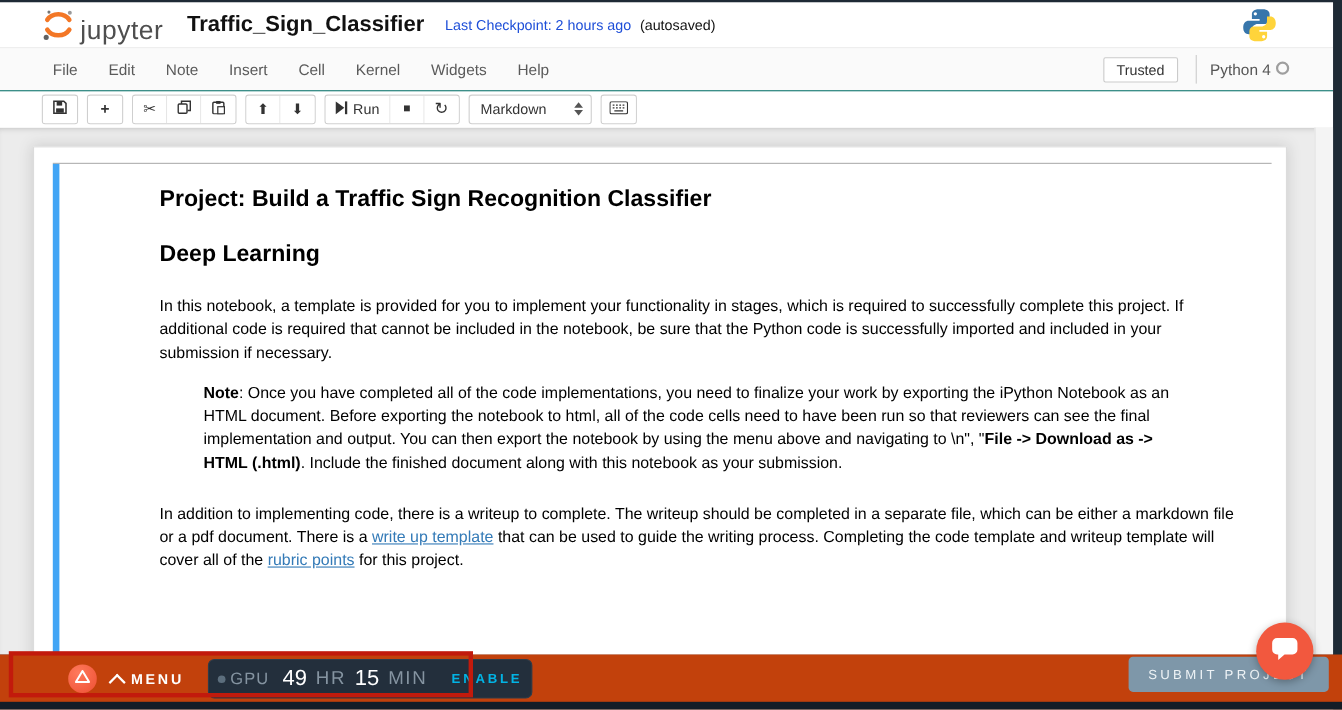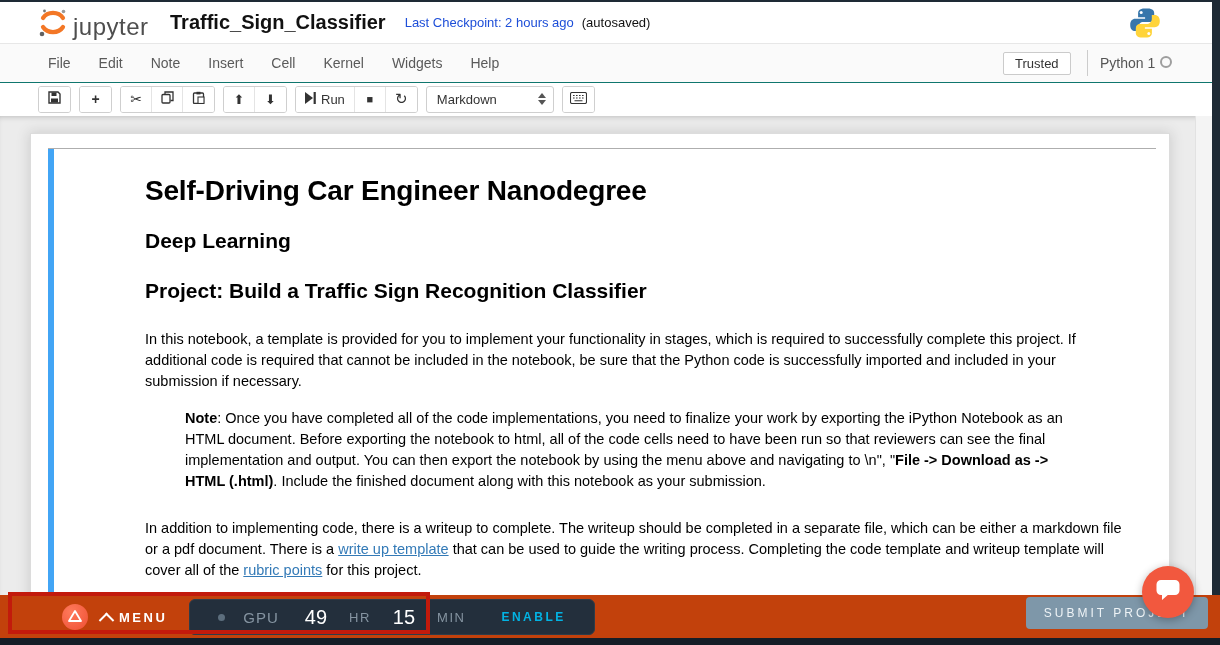--- a/index.html
+++ b/index.html
@@ -29,21 +29,21 @@
   .kernel-name{position:absolute;left:1100px;top:11px;font-size:14px;color:#555;}
   .kernel-ind{position:absolute;left:1160px;top:12px;width:12px;height:12px;border:2px solid #9e9e9e;border-radius:50%;box-sizing:border-box;}
 
   
   .toolbar{position:absolute;left:0;top:81px;width:1212px;height:32px;background:#fff;display:flex;align-items:center;padding-left:38px;box-sizing:border-box;gap:8px;}
   .btn-group{display:flex;border:1px solid #cfcfcf;border-radius:3px;background:#fff;overflow:hidden;height:25px;}
   .tb-btn{min-width:31px;height:25px;display:flex;align-items:center;justify-content:center;color:#333;font-size:14px;cursor:pointer;border-right:1px solid #e4e4e4;padding:0 5px;box-sizing:border-box;background:#fff;}
   .tb-btn:last-child{border-right:none;}
   .tb-run{gap:5px;font-size:13px;padding:0 9px;}
   .uarrow{font-size:13px;}
-  .cell-select{display:flex;align-items:center;justify-content:space-between;width:128px;height:27px;border:1px solid #cfcfcf;border-radius:3px;background:#fff;padding:0 7px 0 10px;font-size:13px;color:#333;cursor:pointer;box-sizing:border-box;}
+  .cell-select{display:flex;align-items:center;justify-content:space-between;width:112px;height:27px;border:1px solid #cfcfcf;border-radius:3px;background:#fff;padding:0 7px 0 10px;font-size:13px;color:#333;cursor:pointer;box-sizing:border-box;}
   .sel-arrows{display:flex;flex-direction:column;gap:2px;}
   .sel-arrows i{display:block;width:0;height:0;border-left:4px solid transparent;border-right:4px solid transparent;}
   .sel-arrows .up{border-bottom:5px solid #555;}
   .sel-arrows .dn{border-top:5px solid #555;}
 
   
   .nb-body{position:absolute;left:0;top:114px;width:1212px;height:479px;background:#ececec;box-shadow:inset 0 4px 6px -4px rgba(0,0,0,.25);}
   .scroll-track{position:absolute;left:1195px;top:0;width:17px;height:479px;background:#f4f4f4;border-left:1px solid #e2e2e2;}
   .page{position:absolute;left:30px;top:17px;width:1140px;height:600px;background:#fff;border:1px solid #dcdcdc;box-shadow:0 0 12px 1px rgba(87,87,87,.2);box-sizing:border-box;}
   .cell{position:relative;margin:14px 0 0 17px;width:1108px;height:560px;border-top:1px solid #aeaeae;box-sizing:border-box;}
@@ -56,25 +56,25 @@
   .mdlink{color:#337ab7;text-decoration:underline;cursor:pointer;}
 
   
   .footer{position:absolute;left:0;top:595px;width:1220px;height:50px;background:#c2410c;z-index:45;}
   .footer-edge{position:absolute;left:0;bottom:0;width:100%;height:7px;background:#141d27;}
   .footer-left{position:absolute;left:62px;top:3px;height:38px;display:flex;align-items:center;}
   .uda-circle{width:26px;height:26px;border-radius:50%;background:radial-gradient(circle at 35% 30%,#ff7a5c,#ee4f33);display:flex;align-items:center;justify-content:center;cursor:pointer;}
   .menu-toggle{display:flex;align-items:center;margin-left:13px;cursor:pointer;}
   .chev{width:9px;height:9px;border-left:2.5px solid #fff;border-top:2.5px solid #fff;transform:rotate(45deg) translate(2px,2px);margin-right:7px;}
   .menu-label{color:#fff;font-size:13px;font-weight:bold;letter-spacing:2.5px;}
-  .gpu-panel{margin-left:22px;height:34px;display:flex;align-items:center;background:#232f3c;border:1px solid #2e3c49;border-radius:6px;padding:0 28px;gap:18px;}
+  .gpu-panel{margin-left:22px;height:34px;display:flex;align-items:center;background:#232f3c;border:1px solid #2e3c49;border-radius:6px;padding:0 8px;gap:4px;}
   .gpu-dot{width:7px;height:7px;border-radius:50%;background:#5c6e7d;}
   .gpu-label{color:#8594a1;font-size:15px;letter-spacing:1px;margin-right:8px;}
   .big-num{color:#fff;font-size:20px;}
-  .unit{color:#8594a1;font-size:13px;letter-spacing:1.5px;margin:12px 4px;}
+  .unit{color:#8594a1;font-size:17px;letter-spacing:1.5px;margin:12px 4px;}
   .enable-btn{color:#02b3e4;font-size:12px;font-weight:bold;letter-spacing:2.5px;margin-left:14px;cursor:pointer;}
   .submit-btn{position:absolute;left:1026px;top:2px;width:182px;height:32px;background:#7e97a9;border:none;border-radius:4px;color:#eef3f6;font-size:12px;letter-spacing:3px;font-family:"Liberation Sans",sans-serif;cursor:pointer;}
   .chat-fab{position:absolute;left:1142px;top:566px;width:52px;height:52px;border-radius:50%;background:#f2583e;z-index:55;display:flex;align-items:center;justify-content:center;box-shadow:0 2px 8px rgba(0,0,0,.3);cursor:pointer;}
 
   
   .annotation-box{position:absolute;left:8px;top:592px;width:422px;height:42px;border:4px solid #c21a0c;box-sizing:border-box;z-index:60;pointer-events:none;}
   .right-edge{position:absolute;top:0;right:0;width:8px;height:645px;background:#1e2a35;z-index:44;}
   .top-edge{position:absolute;top:0;left:0;width:1220px;height:2px;background:#1e2a35;z-index:61;}
 </style>
 </head>
@@ -118,21 +118,21 @@
       <span class="menu-item">Edit</span>
       <span class="menu-item">Note</span>
       <span class="menu-item">Insert</span>
       <span class="menu-item">Cell</span>
       <span class="menu-item">Kernel</span>
       <span class="menu-item">Widgets</span>
       <span class="menu-item">Help</span>
     </div>
     <span class="trusted-btn">Trusted</span>
     <span class="menu-divider"></span>
-    <span class="kernel-name">Python 1</span>
+    <span class="kernel-name">Python 4</span>
     <span class="kernel-ind"></span>
   </div>
 
   <div class="toolbar">
     <div class="btn-group">
       <span class="tb-btn">
         <span>
           <svg width="13" height="13" viewBox="0 0 13 13">
               <path d="M1 1h9l2 2v9H1z" fill="none" stroke="#333" stroke-width="1.4"></path>
               <rect x="3" y="7.5" width="7" height="4" fill="#333"></rect>
@@ -210,23 +210,22 @@
         </span>
       </span>
     </div>
   </div>
 
   <div class="nb-body">
     <div class="page">
       <div class="cell">
         <div class="cell-bar"></div>
         <div class="cell-content">
-          <h1>Self-Driving Car Engineer Nanodegree</h1>
+          <h2>Project: Build a Traffic Sign Recognition Classifier</h2>
           <h2>Deep Learning</h2>
-          <h2>Project: Build a Traffic Sign Recognition Classifier</h2>
           <p>In this notebook, a template is provided for you to implement your functionality in stages, which is required to successfully complete this project. If additional code is required that cannot be included in the notebook, be sure that the Python code is successfully imported and included in your submission if necessary.</p>
           <div class="bq"><b>Note</b><span>: Once you have completed all of the code implementations, you need to finalize your work by exporting the iPython Notebook as an HTML document. Before exporting the notebook to html, all of the code cells need to have been run so that reviewers can see the final implementation and output. You can then export the notebook by using the menu above and navigating to \n", "</span><b>File -&gt; Download as -&gt; HTML (.html)</b><span>. Include the finished document along with this notebook as your submission.</span></div>
           <p><span>In addition to implementing code, there is a writeup to complete. The writeup should be completed in a separate file, which can be either a markdown file or a pdf document. There is a </span><a class="mdlink">write up template</a><span> that can be used to guide the writing process. Completing the code template and writeup template will cover all of the </span><a class="mdlink">rubric points</a><span> for this project.</span></p>
 
         </div>
       </div>
     </div>
     <div class="scroll-track">
       
     </div>

